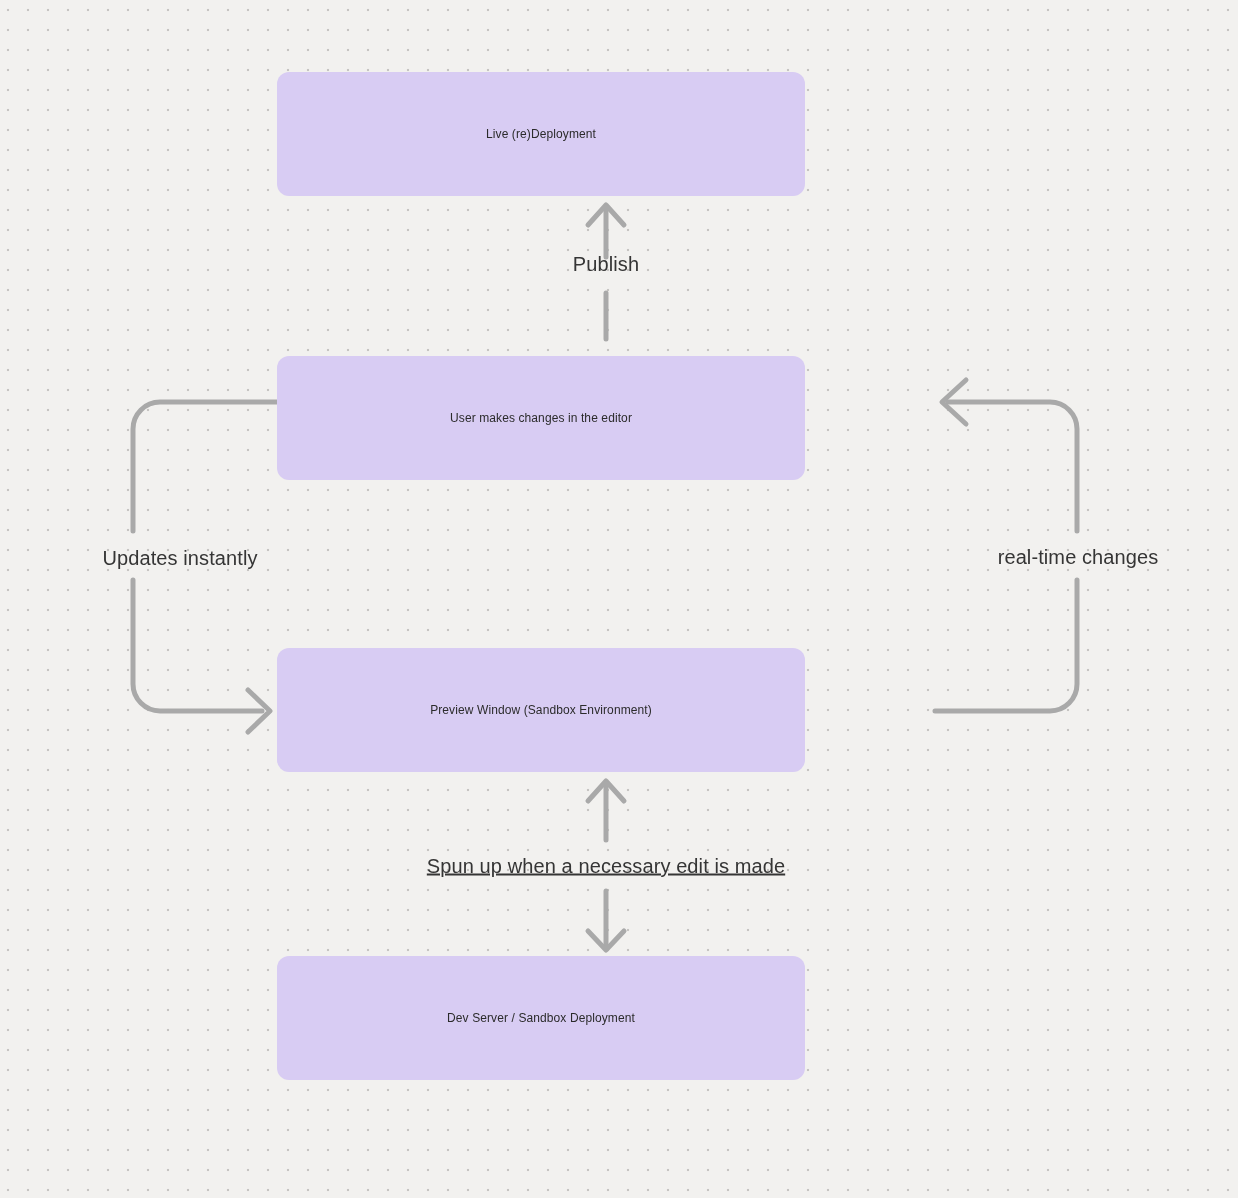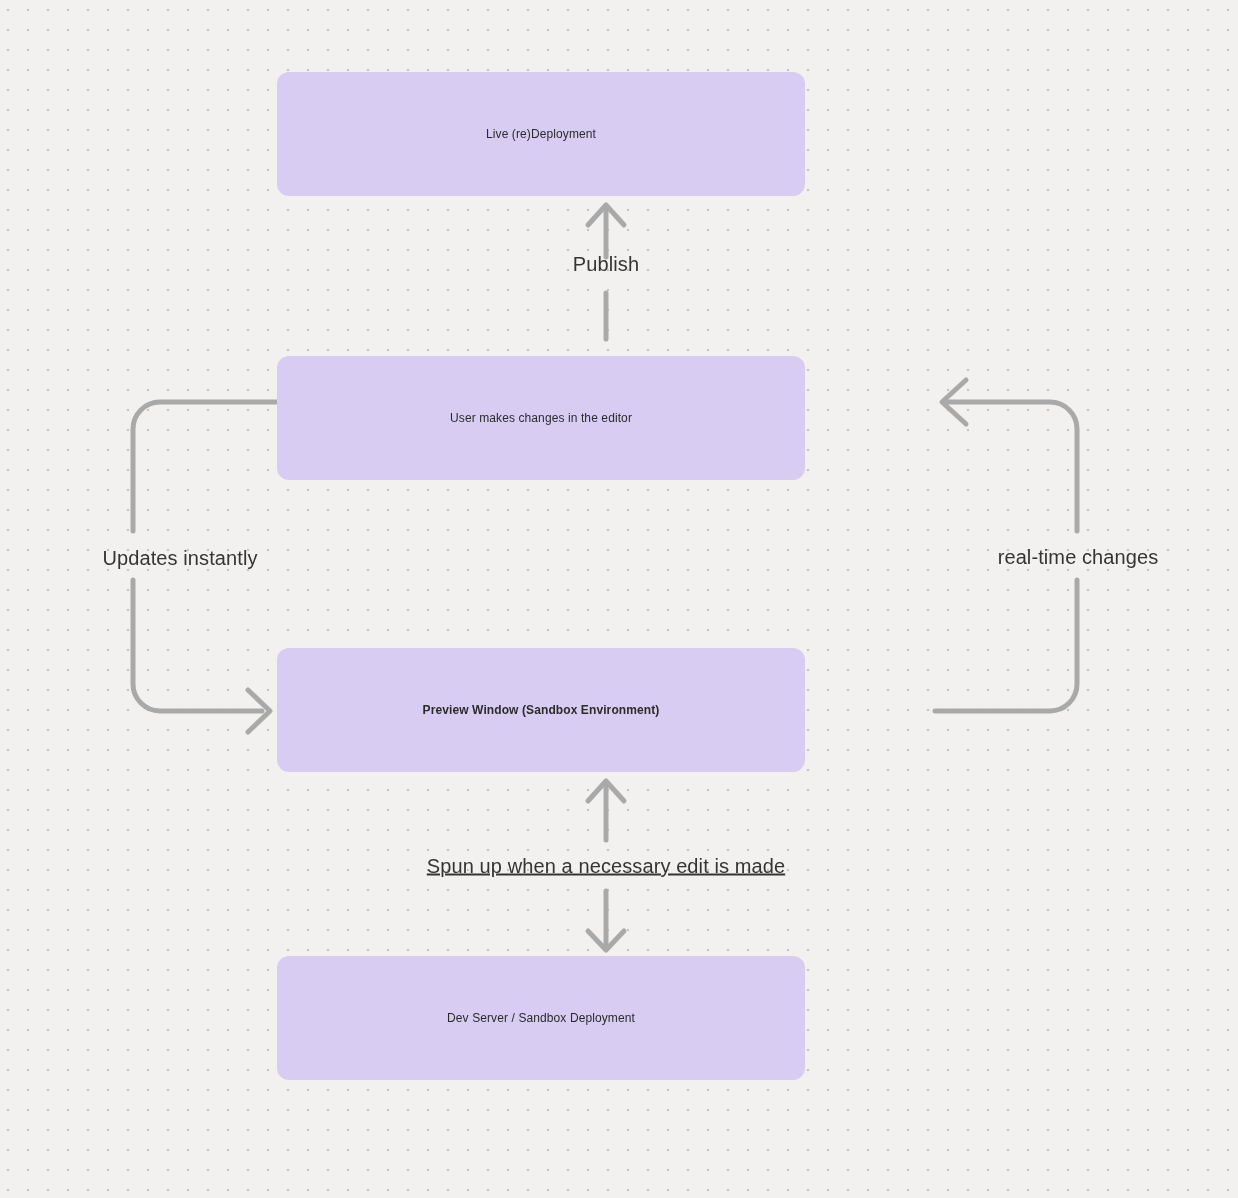--- a/index.html
+++ b/index.html
@@ -48,21 +48,21 @@
     border-radius: 12px;
     display: flex;
     align-items: center;
     justify-content: center;
     color: var(--node-text);
     font-size: 12px;
     letter-spacing: 0.1px;
   }
   .node-1 { top: 72px; }
   .node-2 { top: 356px; }
-  .node-3 { top: 648px; font-weight: bold; }
+  .node-3 { top: 648px; }
   .node-4 { top: 956px; }
   .edge-label {
     position: absolute;
     transform: translate(-50%, -50%);
     white-space: nowrap;
     color: var(--edge-text);
     font-size: 20px;
     letter-spacing: 0.1px;
   }
   .label-publish  { left: 606px;  top: 264px; }

